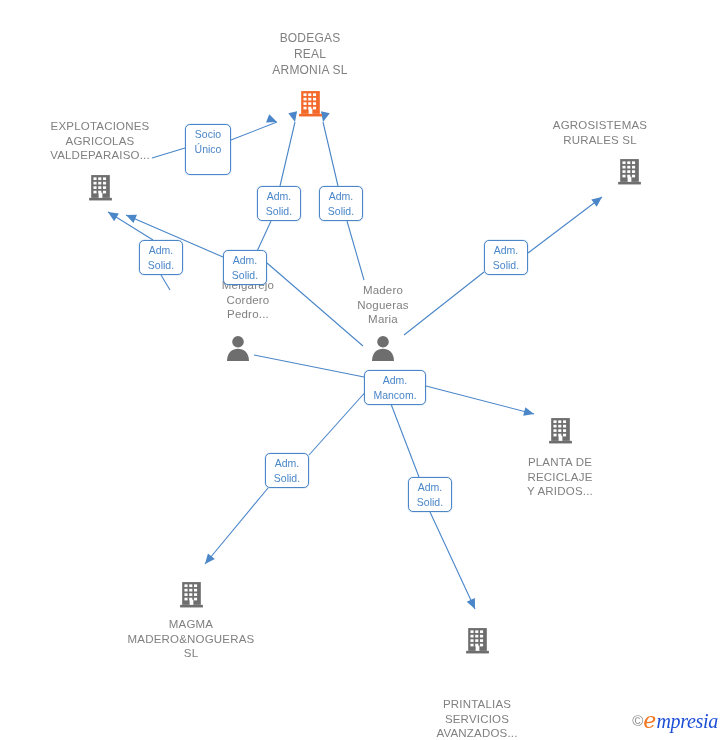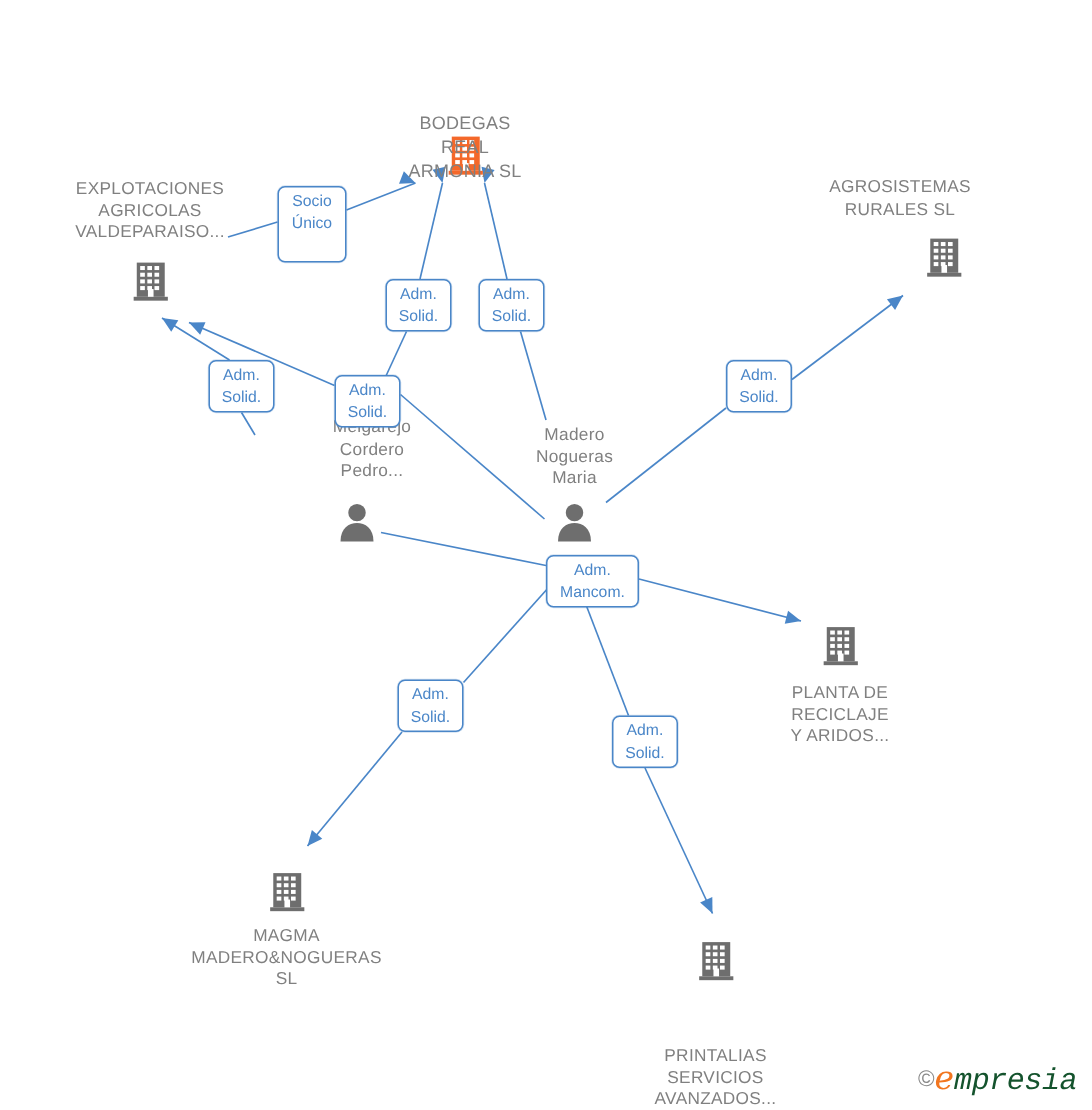--- a/index.html
+++ b/index.html
@@ -33,21 +33,20 @@
   .node .caption {
     color: #808080;
     font-size: 11.5px;
     line-height: 14.5px;
     letter-spacing: 0.2px;
     white-space: pre-line;
   }
   .node .caption.title {
     font-size: 12px;
     line-height: 16px;
-    margin-top: 44px;
   }
   .glyph {
     display: block;
     margin: 0 auto;
     line-height: 0;
   }
   .label-box {
     position: absolute;
     box-sizing: border-box;
     border: 1px solid #4a86c8;
@@ -74,22 +73,22 @@
     font-size: 15px;
     vertical-align: 2px;
   }
   .watermark .mark-e {
     color: #f2761f;
     font-family: "DejaVu Serif", serif;
     font-style: italic;
     font-size: 22px;
   }
   .watermark .mark-rest {
-    color: #14532d;
-    font-family: Liberation Mono, monospace;
+    color: #1d4ed8;
+    font-family: Liberation Serif, serif;
     font-style: italic;
     font-size: 20px;
     letter-spacing: -0.3px;
   }
 </style>
 </head>
 <body>
 
 <div id="canvas">
 

